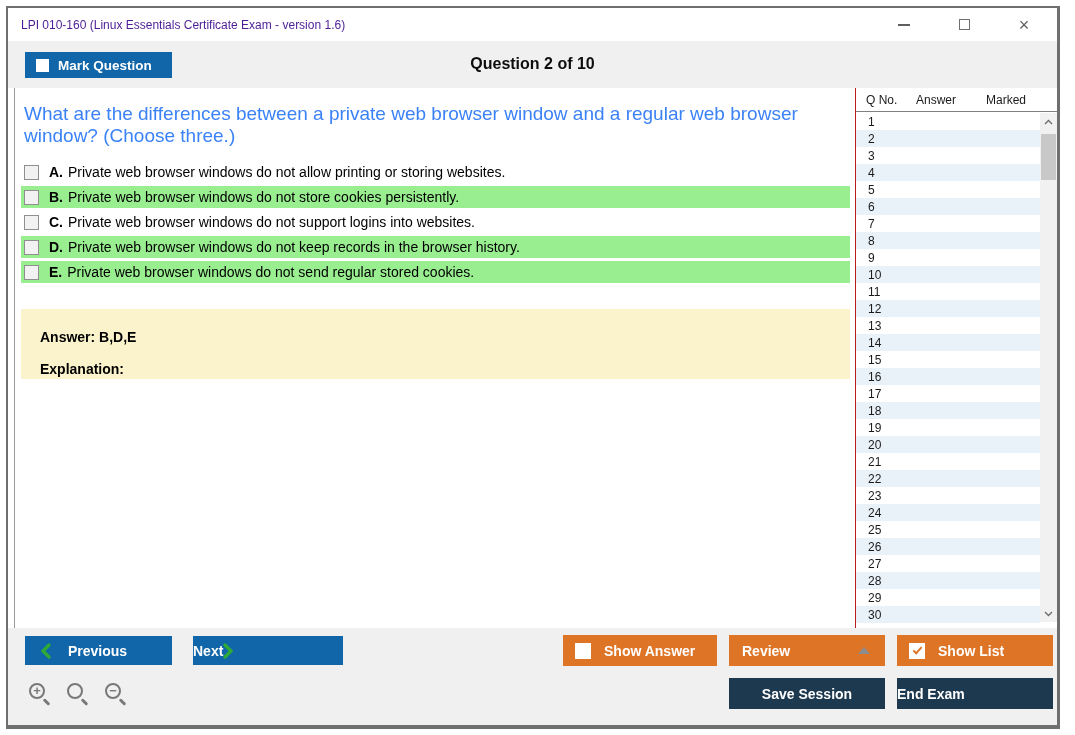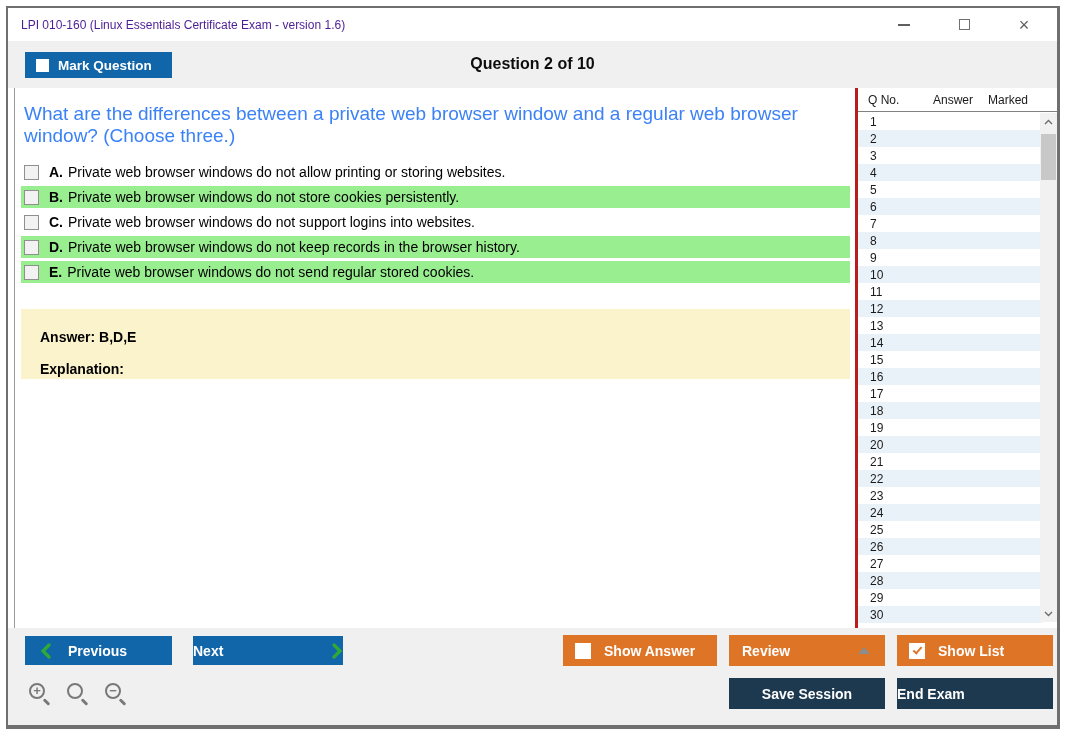--- a/index.html
+++ b/index.html
@@ -42,26 +42,26 @@
   .opt-cb { width:15px; height:15px; background:#f2f2f2; border:1px solid #8f8f8f;
             margin-right:10px; flex:none; }
   .opt-letter { font-weight:bold; margin-right:5px; }
 
   .answer-box { margin:26px 5px 0 13px; width:829px; height:70px; background:#fbf3cb;
                 padding:20px 0 0 19px; font-size:14px; font-weight:bold; color:#000; }
   .answer-box .expl { margin-top:16px; }
 
   
   .sidebar { position:absolute; right:0; top:80px; width:202px; height:540px;
-             background:#ffffff; border-left:3px solid #b91c1c; }
+             background:#ffffff; border-left:1px solid #b91c1c; }
   .list-header { position:absolute; left:0; top:0; width:100%; height:24px;
                  border-bottom:1px solid #808080; display:flex; align-items:center;
                  font-size:12px; color:#1a1a1a; }
   .col-qno { padding-left:10px; width:60px; }
-  .col-answer { width:70px;text-align:center; }
+  .col-answer { width:70px; }
   .col-marked { width:60px; }
   .qrows { position:absolute; left:0; top:25px; width:184px; }
   .qrow { height:17px; display:flex; align-items:center; font-size:12px; color:#1a1a1a; cursor:pointer; }
   .qrow:nth-child(even) { background:#eaf2f9; }
   .qrow .qno { padding-left:12px; width:58px; }
   .qrow .q-answer { width:70px; }
   .qrow .q-marked { width:50px; }
 
   .scrollbar { position:absolute; right:0; top:25px; width:17px; height:509px; background:#f1f1f1; }
   .sb-btn { position:absolute; left:0; width:17px; height:17px; display:flex;
@@ -69,21 +69,21 @@
   .sb-up { top:0; } .sb-down { bottom:0; }
   .sb-thumb { position:absolute; left:1px; top:21px; width:15px; height:46px; background:#c8c8c8; cursor:pointer; }
 
   
   .footer { position:absolute; left:0; bottom:0; width:100%; height:97px; background:#f0f0f0; }
   .fbtn { position:absolute; border:none; color:#fff; font-weight:bold; font-size:14px;
           display:flex; align-items:center; cursor:pointer; font-family:"Liberation Sans", sans-serif; }
   .btn-prev { left:17px; top:8px; width:147px; height:29px; background:#1166a9;
               padding-left:15px; gap:17px; }
   .btn-next { left:185px; top:8px; width:150px; height:29px; background:#1166a9;
-              justify-content:space-between; }
+              justify-content:flex-start; }
   .btn-show-answer { left:555px; top:7px; width:154px; height:31px; background:#de7426;
                      padding-left:12px; gap:13px; }
   .btn-review { left:721px; top:7px; width:156px; height:31px; background:#de7426;
                 padding-left:13px; justify-content:space-between; padding-right:15px; }
   .btn-show-list { left:889px; top:7px; width:156px; height:31px; background:#de7426;
                    padding-left:12px; gap:13px; }
   .btn-save { left:721px; top:50px; width:156px; height:31px; background:#1c394f; justify-content:center; }
   .btn-end  { left:889px; top:50px; width:156px; height:31px; background:#1c394f; justify-content:flex-start; }
 
   .sq-cb { width:16px; height:16px; background:#ffffff; display:flex; align-items:center;

